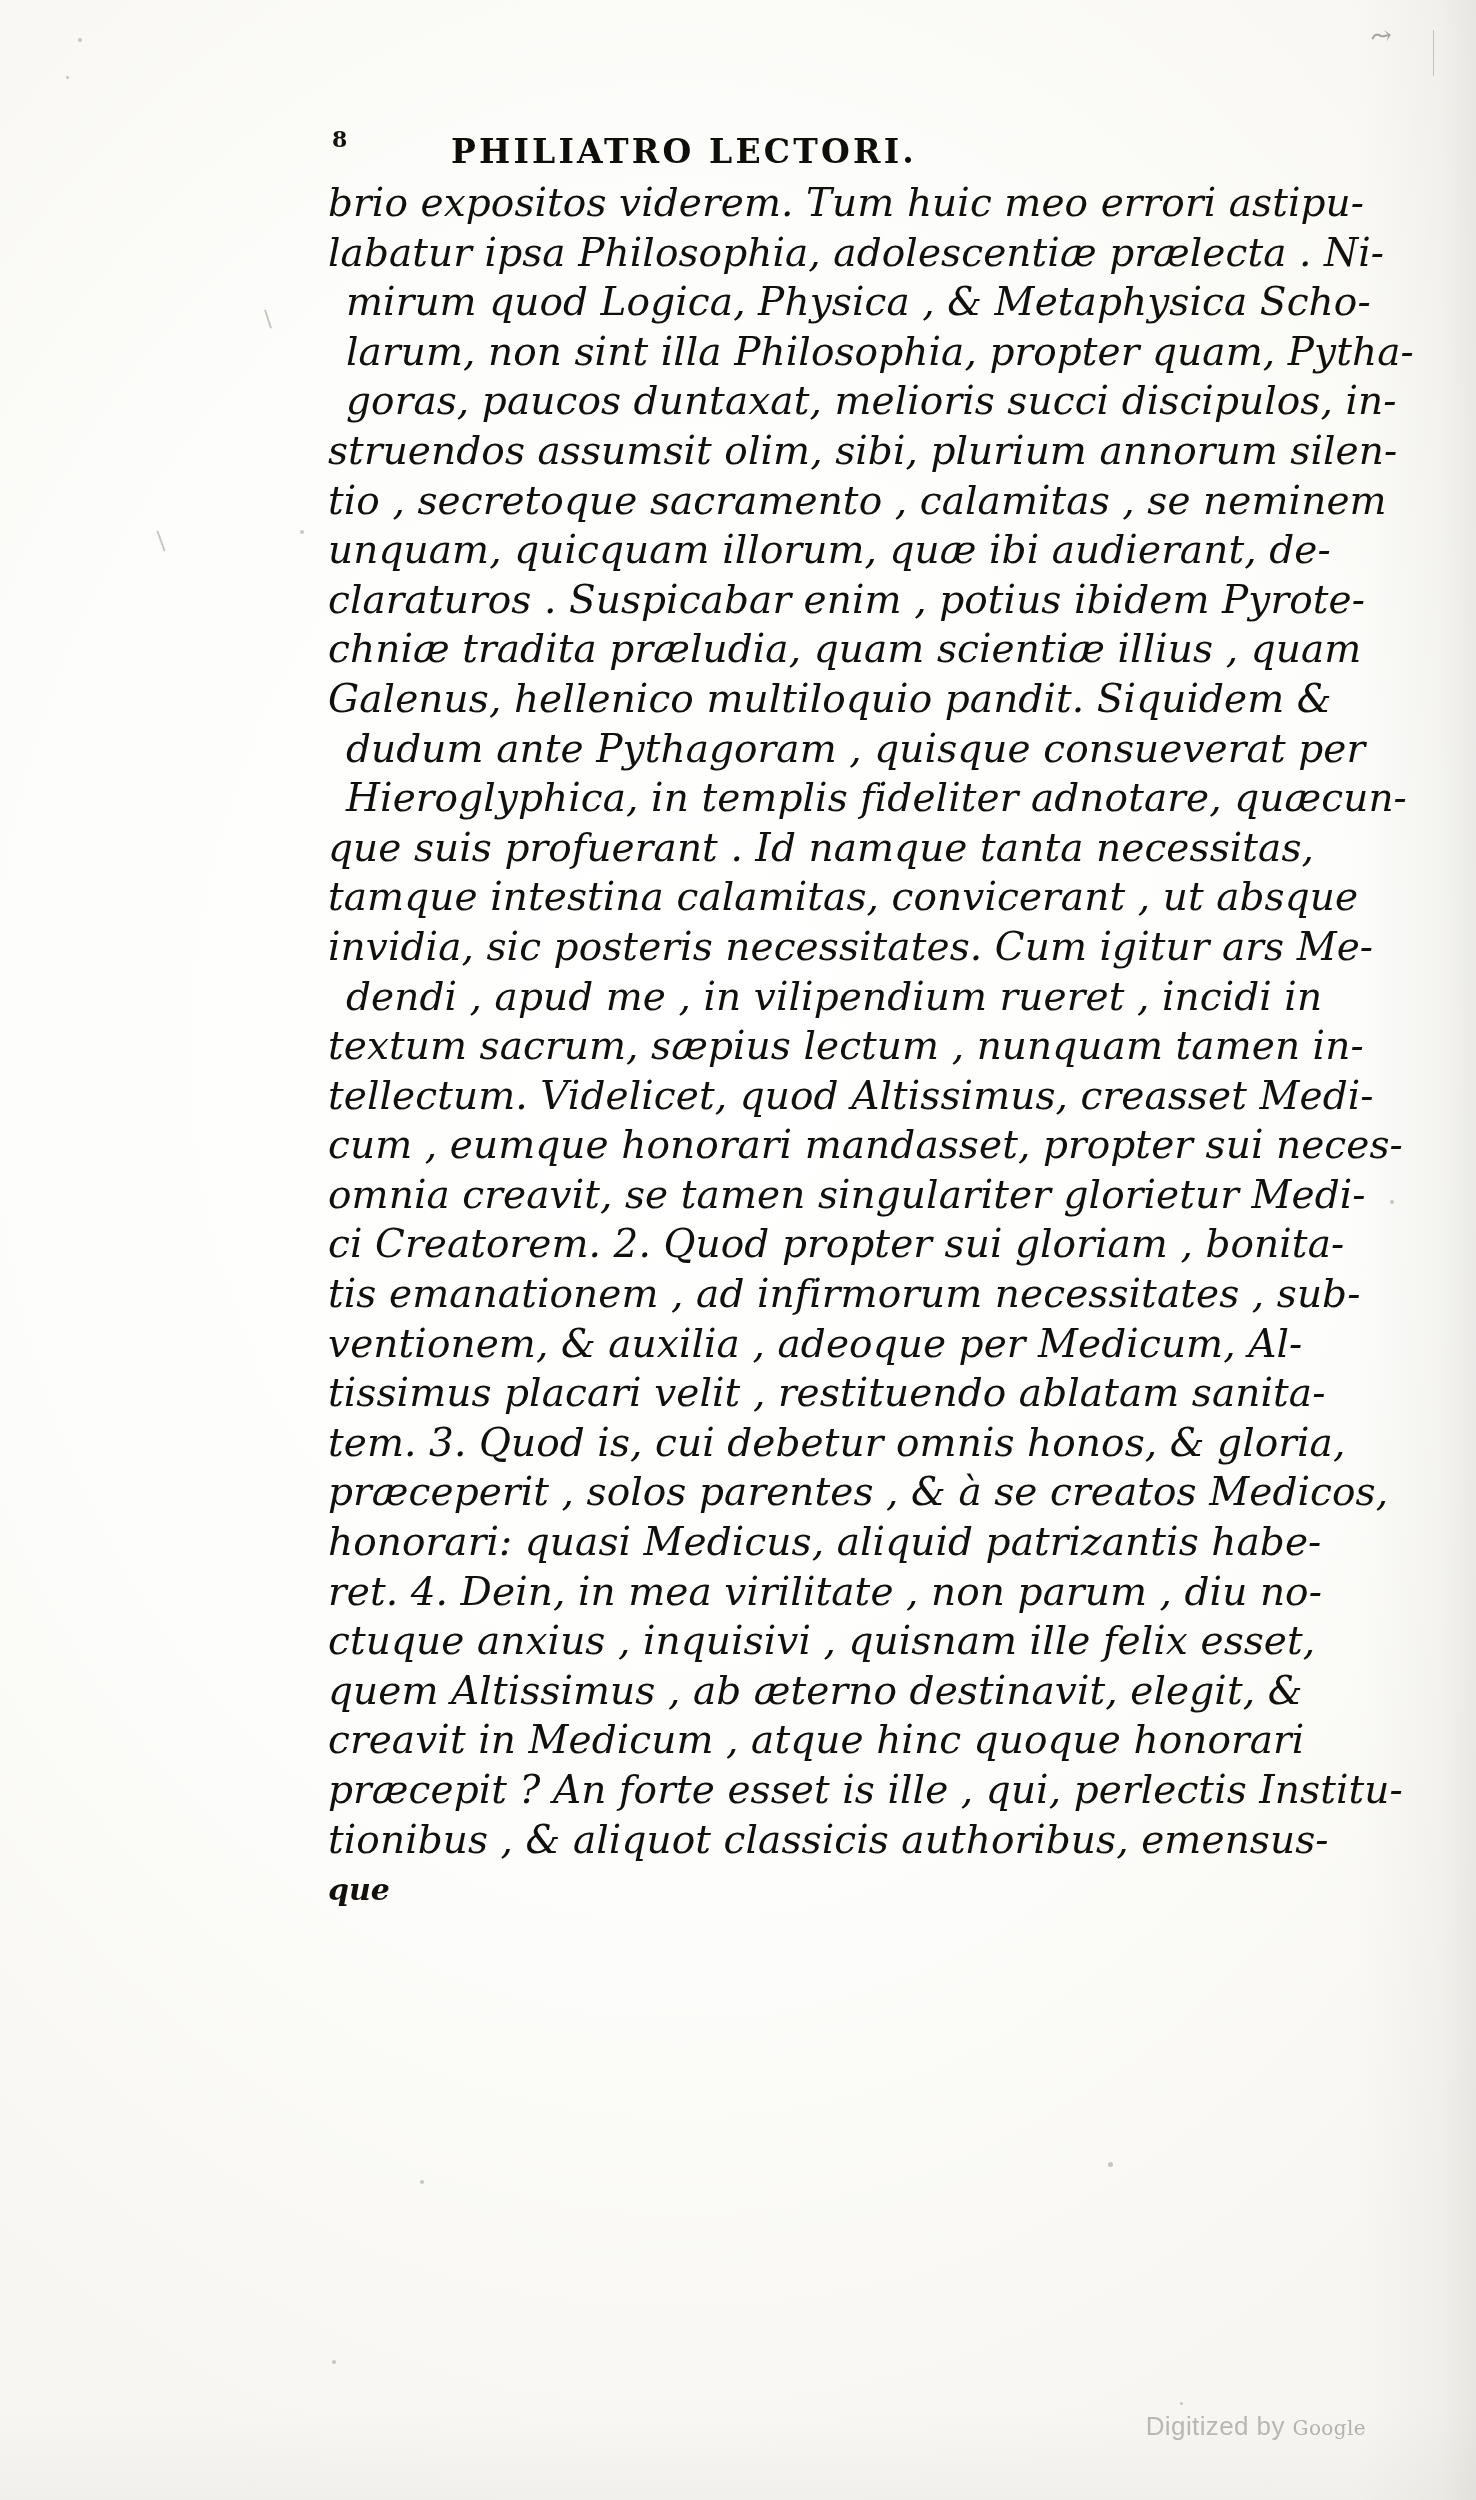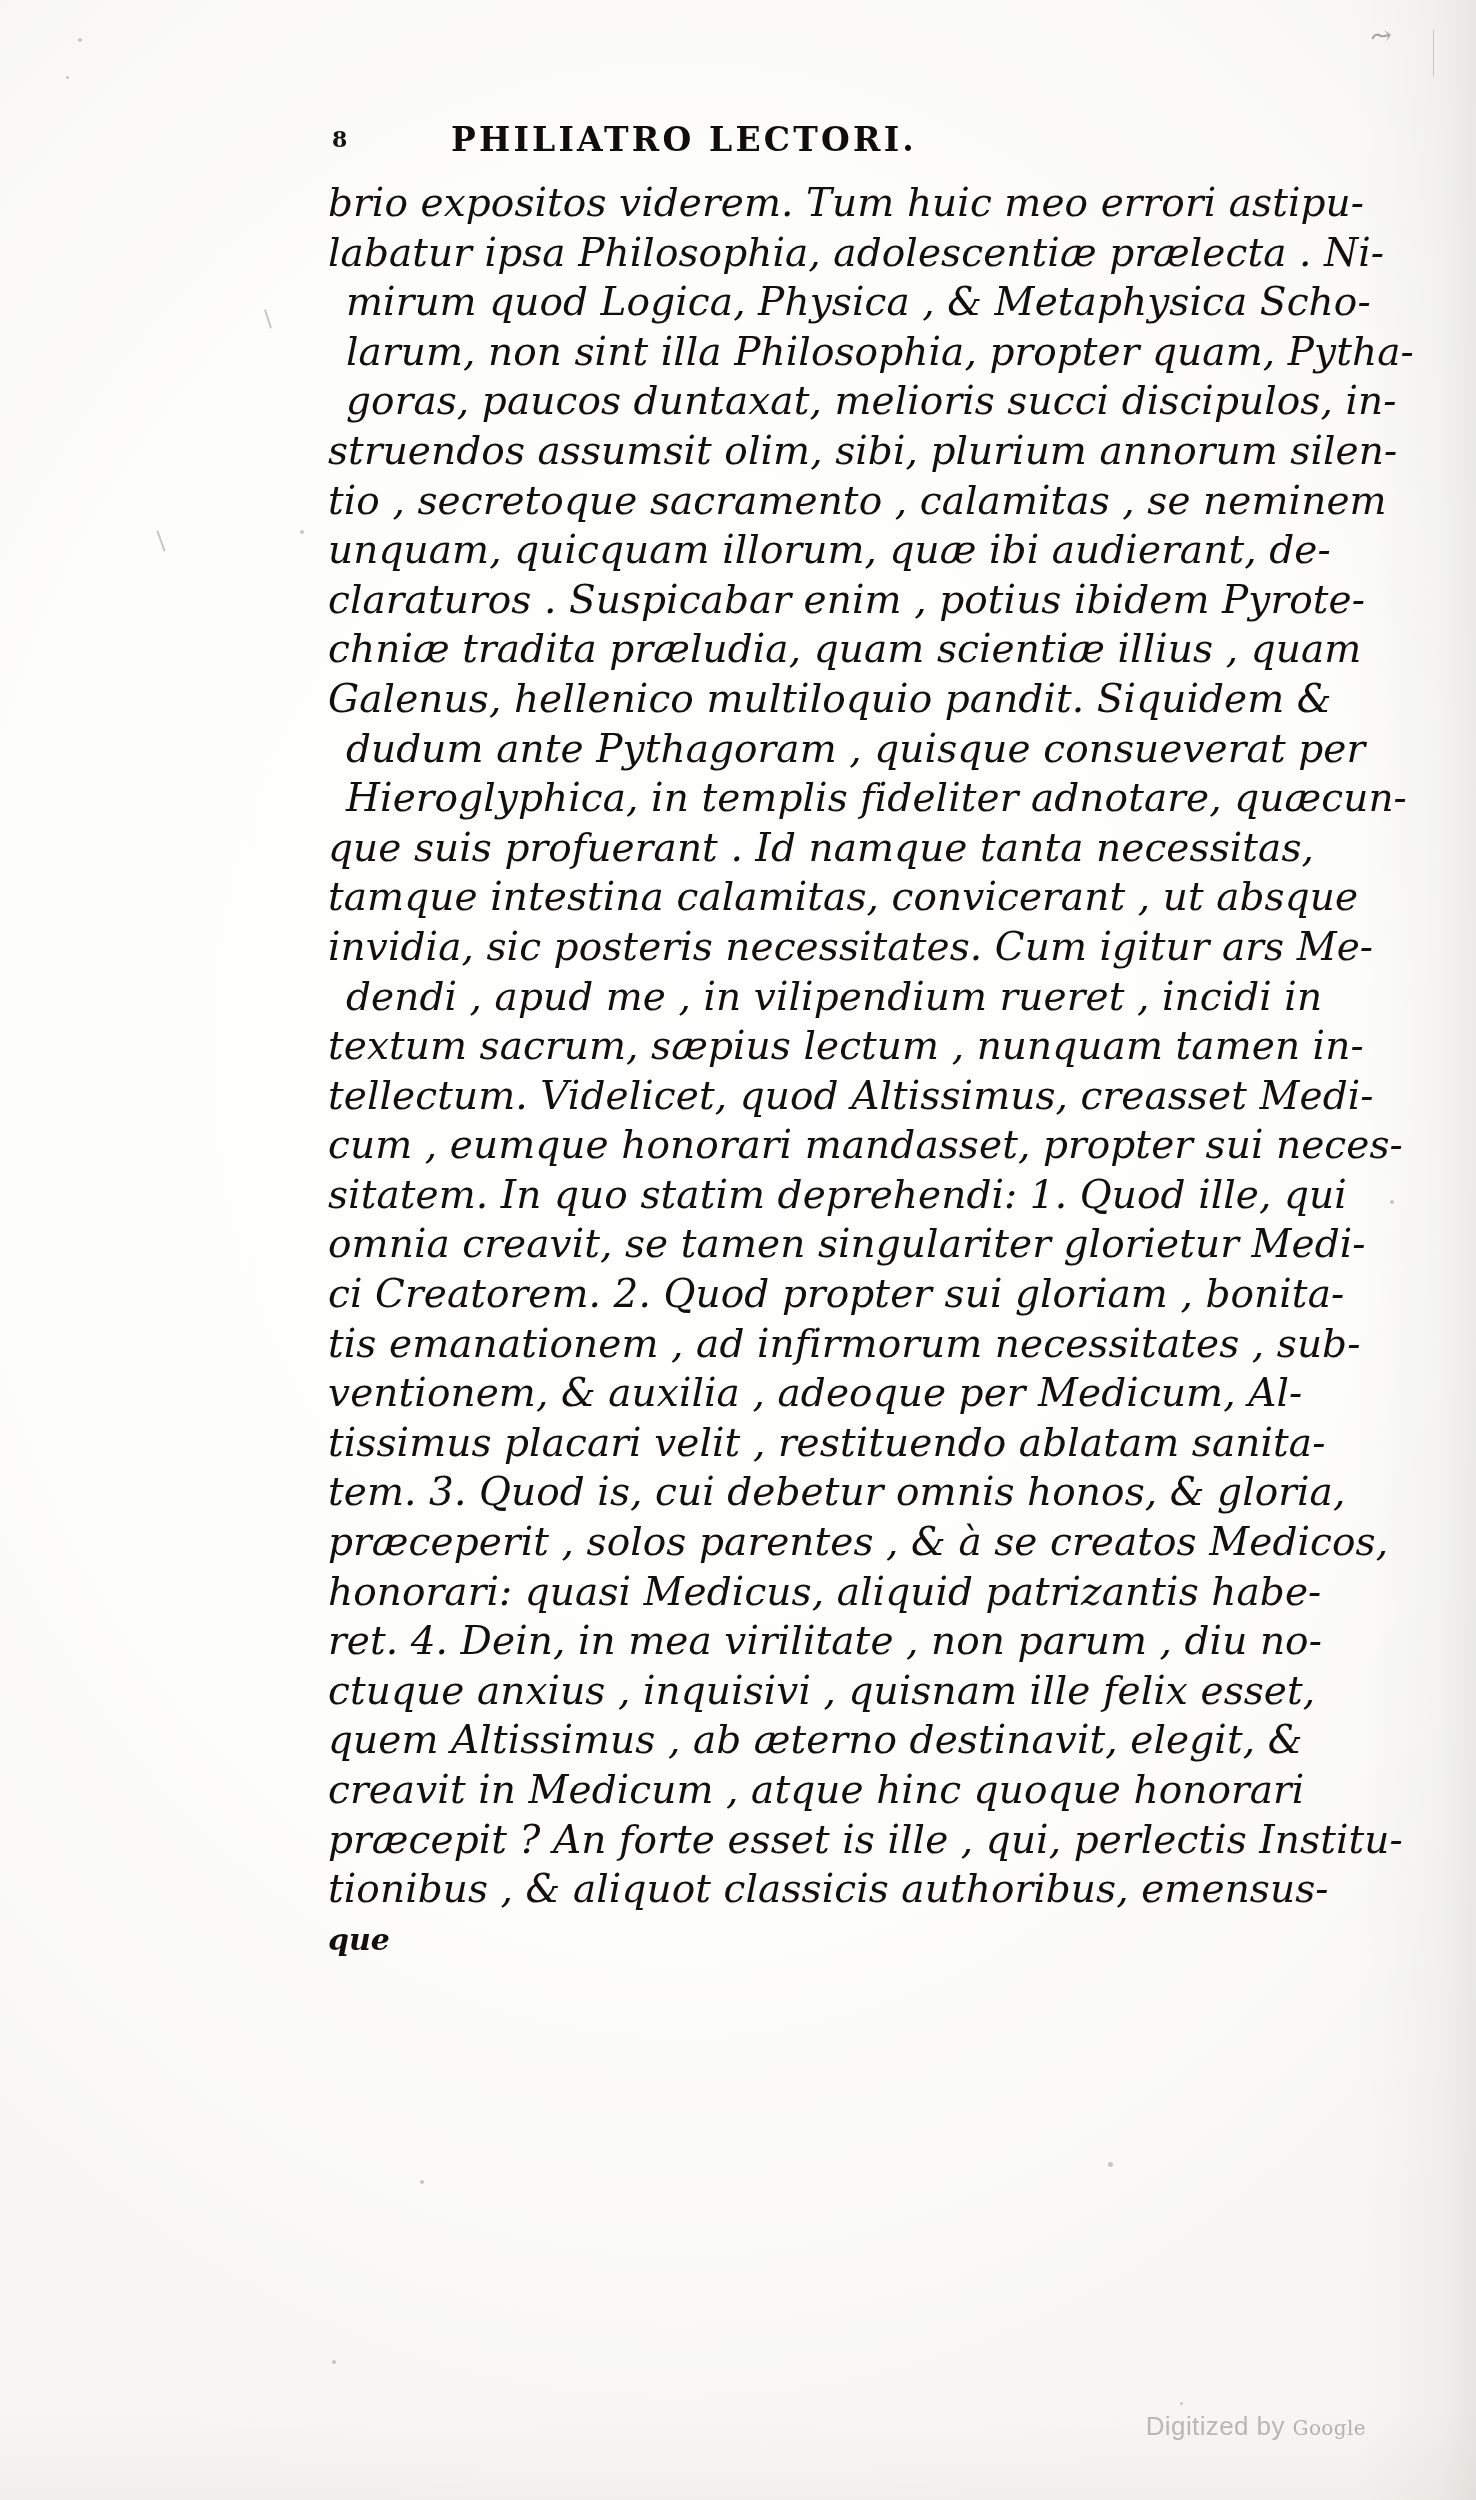--- a/index.html
+++ b/index.html
@@ -65,21 +65,21 @@
     background: #b9b6ae;
     opacity: .8;
   }
 
   
   .speck { position: absolute; background: #9c9a94; border-radius: 50%; opacity: .55; }
 
   .header {
     position: absolute;
     left: 0;
-    top: 120px;
+    top: 132px;
     width: 1332px;
     text-align: center;
   }
   .header-inner {
     display: inline-block;
     position: relative;
     left: 18px;
   }
   .folio {
     position: absolute;
@@ -183,21 +183,20 @@
     <div class="line">Galenus, hellenico multiloquio pandit. Siquidem &amp;</div>
     <div class="line indent-1">dudum ante Pythagoram ,  quisque consueverat per</div>
     <div class="line indent-1">Hieroglyphica, in templis fideliter adnotare, quæcun-</div>
     <div class="line">que suis profuerant .  Id  namque tanta necessitas,</div>
     <div class="line">tamque intestina calamitas, convicerant ,  ut absque</div>
     <div class="line">invidia, sic posteris necessitates. Cum igitur ars Me-</div>
     <div class="line indent-1">dendi ,  apud me ,  in  vilipendium rueret ,  incidi in</div>
     <div class="line">textum sacrum, sæpius lectum ,  nunquam tamen in-</div>
     <div class="line">tellectum. Videlicet, quod Altissimus, creasset Medi-</div>
     <div class="line">cum ,  eumque honorari mandasset, propter sui neces-</div>
-    <div class="line">sitatem. In quo statim deprehendi:  1. Quod ille, qui</div>
     <div class="line">omnia creavit, se tamen singulariter glorietur Medi-</div>
     <div class="line">ci Creatorem. 2. Quod propter sui gloriam ,  bonita-</div>
     <div class="line">tis emanationem ,  ad infirmorum necessitates ,  sub-</div>
     <div class="line">ventionem, &amp; auxilia ,  adeoque per Medicum, Al-</div>
     <div class="line">tissimus placari velit ,  restituendo ablatam sanita-</div>
     <div class="line">tem. 3. Quod is, cui debetur omnis honos, &amp; gloria,</div>
     <div class="line">præceperit ,  solos parentes ,  &amp; à se creatos  Medicos,</div>
     <div class="line">honorari: quasi Medicus, aliquid patrizantis habe-</div>
     <div class="line">ret. 4. Dein, in mea virilitate , non parum ,  diu no-</div>
     <div class="line">ctuque anxius ,  inquisivi ,  quisnam ille felix esset,</div>

